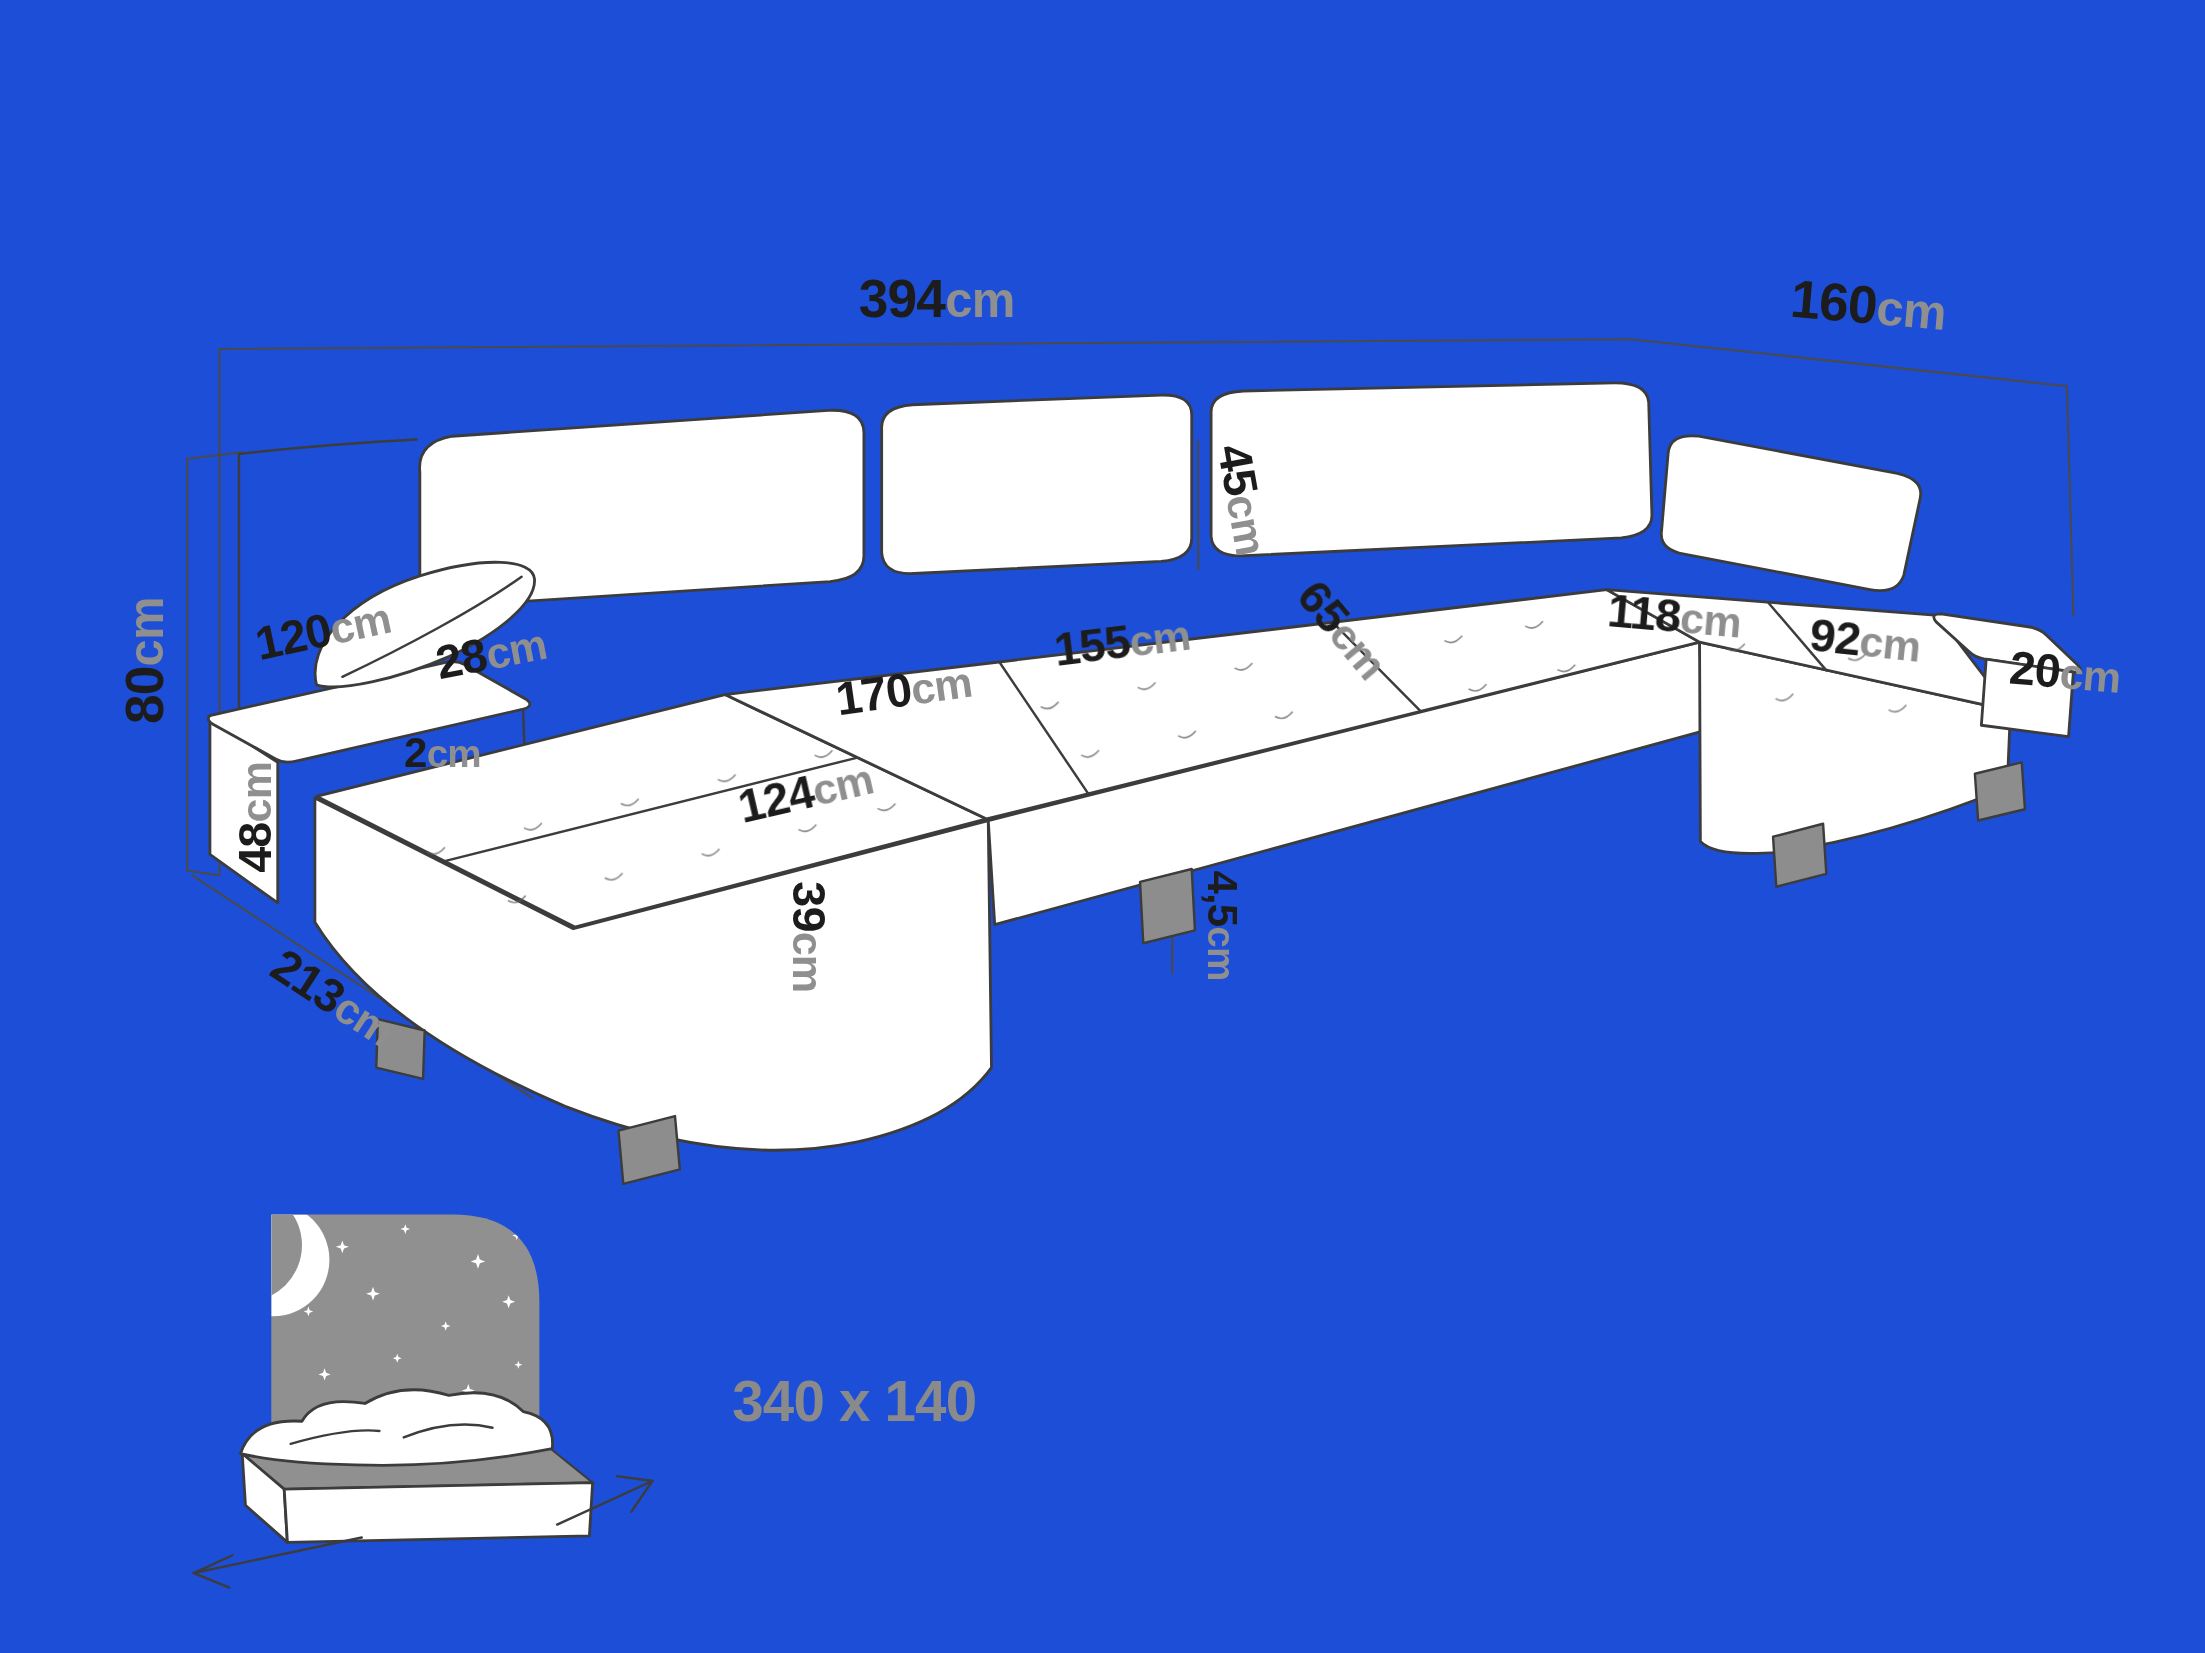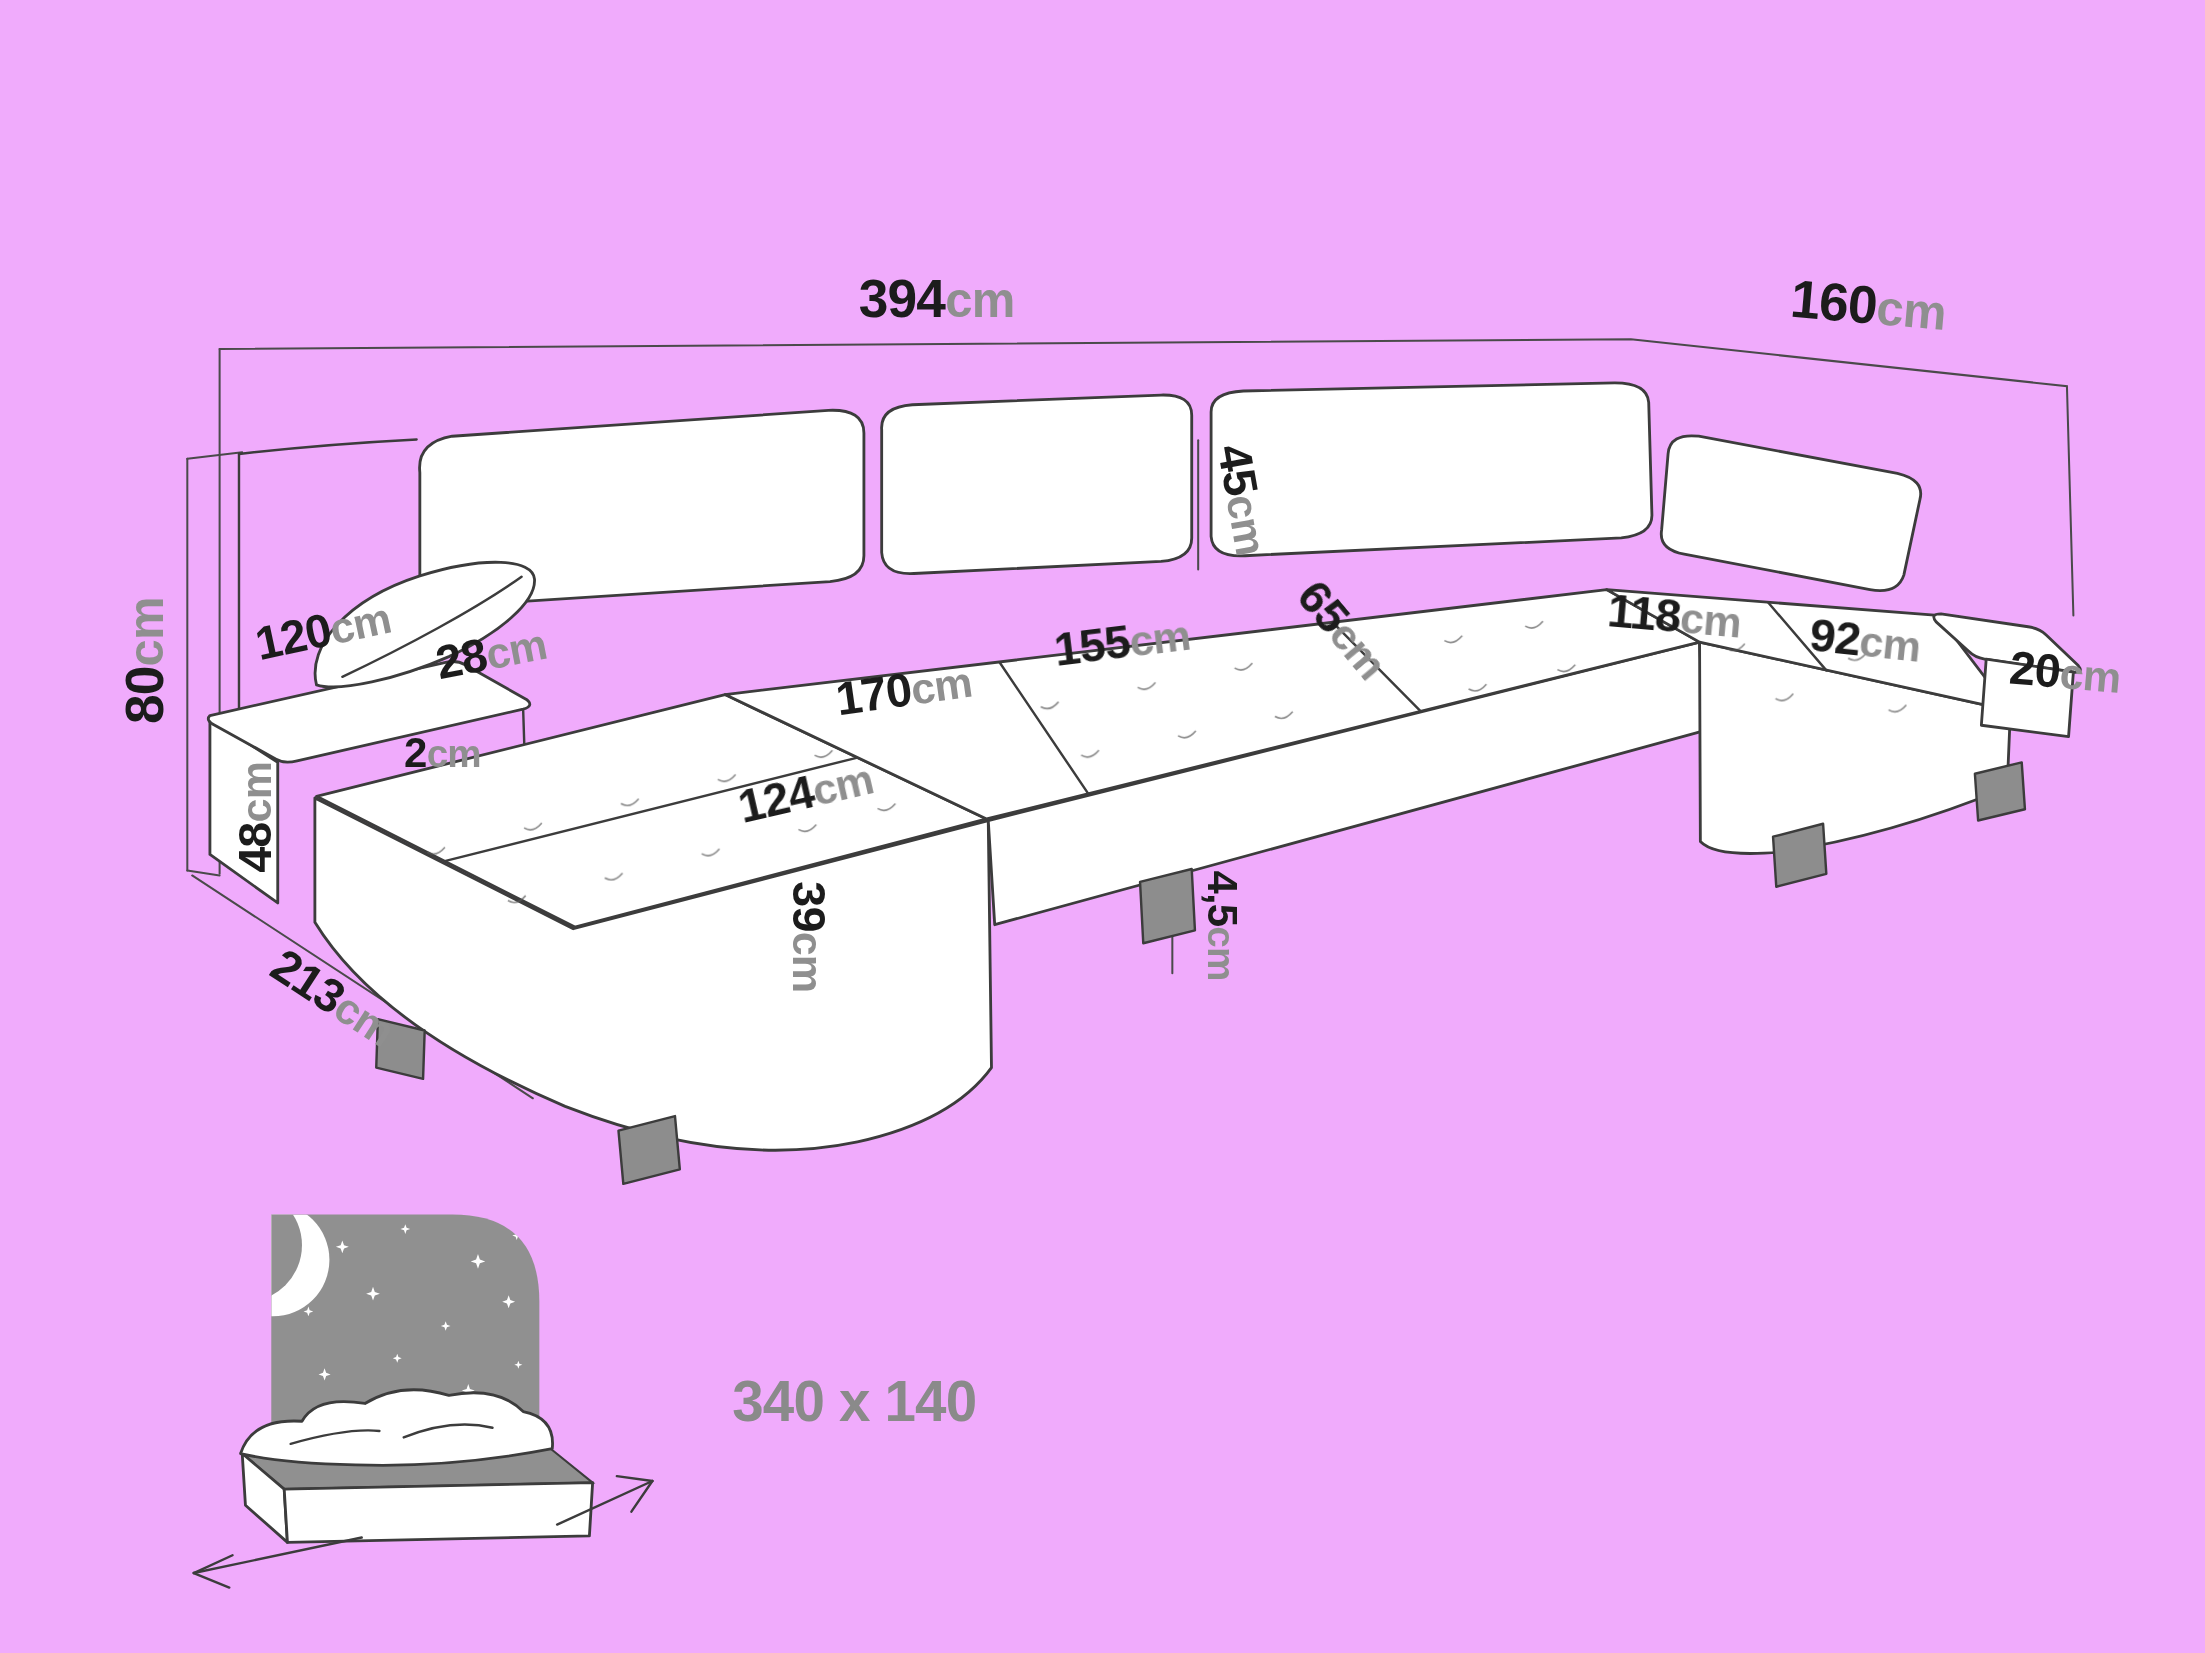--- a/index.html
+++ b/index.html
@@ -1,16 +1,16 @@
 <!DOCTYPE html>
 <html style="font-size:13px"><head>
 <meta charset="utf-8">
 <style>
   html,body{margin:0;padding:0;background:#ffffff;}
-  .stage{position:relative;width:2205px;height:1654px;background:#f0abfc;
+  .stage{position:relative;width:2205px;height:1654px;background:#1d4ed8;
          font-family:"Liberation Sans","DejaVu Sans",sans-serif;overflow:hidden;}
   .stage svg{position:absolute;left:0;top:0;}
   .frame{stroke:#4a4a4a;stroke-width:2.5;fill:none;stroke-linecap:round;}
   .sofa{stroke:#3c3c3c;stroke-width:3.5;fill:#ffffff;stroke-linejoin:round;stroke-linecap:round;}
   .sofa-line{stroke:#3c3c3c;stroke-width:3;fill:none;stroke-linecap:round;}
   .leg{fill:#8d8d8d;stroke:#3c3c3c;stroke-width:3;stroke-linejoin:round;}
   .tuft{stroke:#5a5a5a;stroke-width:2;fill:none;opacity:.7;}
   text{font-weight:700;letter-spacing:-1px;}
   .num{fill:#1c1c1c;}
   .unit{fill:#8f8f8f;font-size:.92em;}

